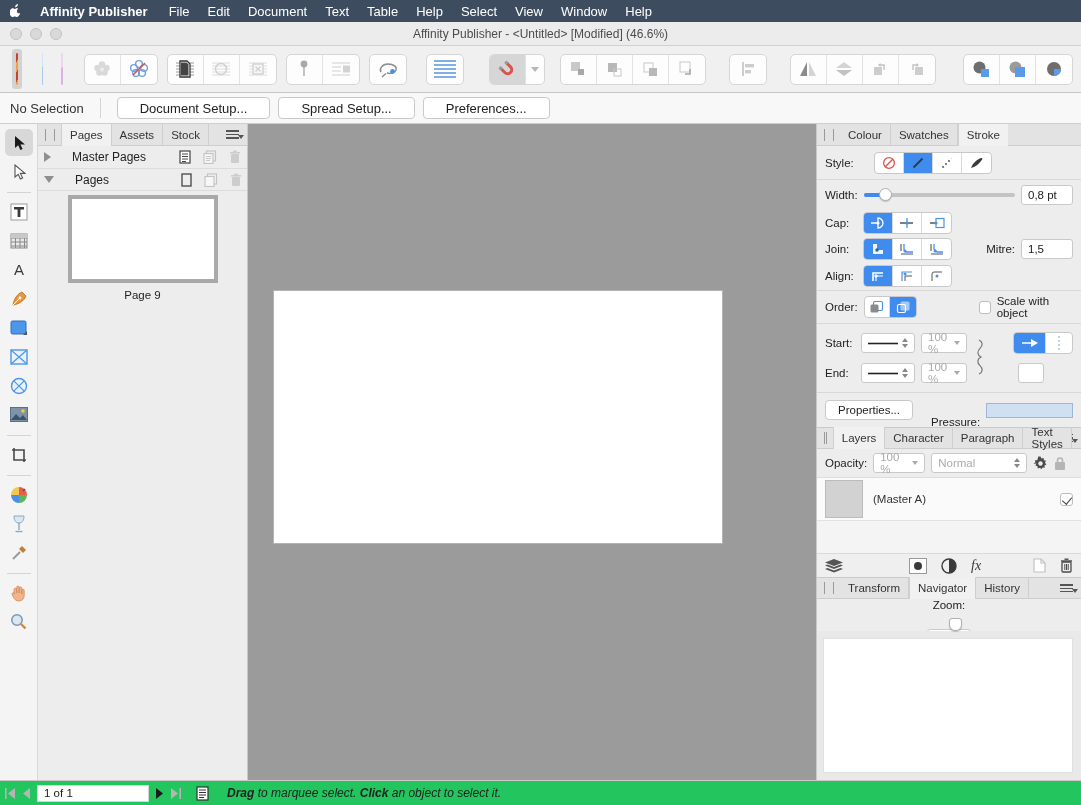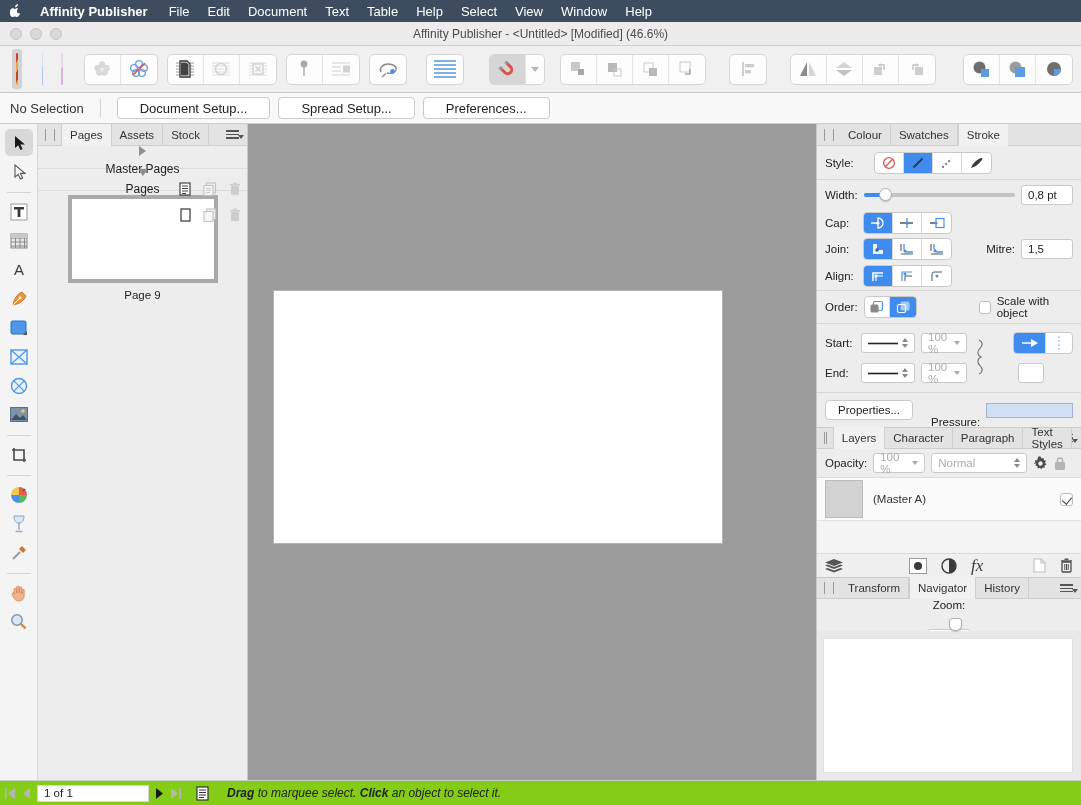--- a/index.html
+++ b/index.html
@@ -43,21 +43,21 @@
   .tooldiv{width:24px;height:1px;background:#d4d4d4;margin:5px 0;}
   
   .pagespanel{width:210px;background:var(--panel);border-right:1px solid #c9c9c9;font-size:11.5px;}
   .tabrow{height:22px;background:#e3e3e3;display:flex;align-items:center;border-bottom:1px solid #cdcdcd;position:relative;}
   .grip{width:10px;height:12px;border-left:1px solid #9a9a9a;border-right:1px solid #9a9a9a;margin:0 6px 0 7px;}
   .tab{padding:0 8px;height:22px;display:flex;align-items:center;color:#333;border-right:1px solid #cfcfcf;}
   .tab:last-of-type{border-right:none;}
   .tab.active{background:#f1f1f1;border-left:1px solid #cfcfcf;}
   .hamburger{margin-left:auto;margin-right:8px;width:13px;height:9px;background:repeating-linear-gradient(#555 0 1.5px,transparent 1.5px 3.5px);position:relative;}
   .hamburger:after{content:"";position:absolute;right:-5px;bottom:0;border-left:3px solid transparent;border-right:3px solid transparent;border-top:4px solid #555;}
-  .prow{height:23px;display:flex;align-items:center;border-bottom:1px solid #dcdcdc;padding:0 6px;gap:6px;flex-direction:column;}
+  .prow{height:23px;display:flex;align-items:center;border-bottom:1px solid #dcdcdc;padding:0 6px;gap:21px;}
   .tri-r{width:0;height:0;border-top:5px solid transparent;border-bottom:5px solid transparent;border-left:7px solid #8f8f8f;}
   .tri-d{width:0;height:0;border-left:5px solid transparent;border-right:5px solid transparent;border-top:7px solid #8f8f8f;}
   .prow .lbl{font-size:12px;color:#222;}
   .rowicons{margin-left:auto;display:flex;gap:12px;align-items:center;}
   .thumbwrap{padding-top:4px;text-align:center;}
   .pthumb{width:150px;height:88px;background:#fff;border:4px solid #a9a9a9;margin:0 auto;}
   .plabel{font-size:11.5px;color:#222;margin-top:6px;}
   
   .canvas{flex:1;background:var(--canvas);position:relative;}
   .page{position:absolute;left:26px;top:167px;width:448px;height:252px;background:#fff;box-shadow:0 0 0 1px rgba(255,255,255,.25);}
@@ -83,21 +83,21 @@
   .checkbox{width:13px;height:13px;background:#fff;border:1px solid #bdbdbd;border-radius:3px;position:relative;}
   .checkbox.checked:after{content:"";position:absolute;left:3px;top:1px;width:5px;height:8px;border-right:1.6px solid #444;border-bottom:1.6px solid #444;transform:rotate(40deg);}
   .pressure{flex:1;height:15px;background:var(--pressure);border:1px solid #9fb6d2;}
   .layerrow{height:44px;background:#fafafa;display:flex;align-items:center;gap:10px;padding:0 8px;border-bottom:1px solid #e2e2e2;border-top:1px solid #dcdcdc;}
   .layerthumb{width:38px;height:38px;background:#d2d2d2;border:1px solid #bbb;}
   .lbar{height:24px;display:flex;align-items:center;padding:0 8px;gap:14px;border-top:1px solid #dadada;background:#efefef;}
   .ticks{position:absolute;left:0;right:0;top:9px;height:5px;background:repeating-linear-gradient(90deg,#adadad 0 1px,transparent 1px 12px);}
   .preview{flex:1;background:#e9e9e9;padding:7px 8px 7px 6px;}
   .previewpage{width:100%;height:100%;background:#fff;border:1px solid #e0e0e0;}
   
-  .statusbar{height:25px;background:#84cc16;border-top:1px solid #c9c9c9;display:flex;align-items:center;font-size:12px;padding:0 4px;gap:6px;}
+  .statusbar{height:25px;background:#22c55e;border-top:1px solid #c9c9c9;display:flex;align-items:center;font-size:12px;padding:0 4px;gap:6px;}
   .pagenavfield{width:112px;height:17px;background:#fff;border:1px solid #d5d5d5;display:flex;align-items:center;padding:0 6px;font-size:11.5px;color:#222;}
   .hint{color:#222;font-style:italic;}
   svg{display:block;}
 </style>
 </head>
 <body>
 
 <div class="menubar">
   <span class="apple">
     <svg width="13" height="15" viewBox="0 0 13 15">
@@ -771,21 +771,21 @@
           <path d="M2.5 5.5L0 6.5 9 10l9-3.5-2.5-1L9 8z" fill="#555"></path>
           <path d="M2.5 9L0 10l9 3.5L18 10l-2.5-1L9 11.5z" fill="#555"></path>
         </svg>
       <span style="width:18px;height:16px;border:1px solid #9a9a9a;background:#fff;display:flex;align-items:center;justify-content:center;margin-left:52px;">
           <span style="width:8px;height:8px;border-radius:50%;background:#3a3a3a;"></span>
         </span>
       <svg width="16" height="16" viewBox="0 0 16 16">
           <circle cx="8" cy="8" r="7" fill="none" stroke="#3a3a3a" stroke-width="1.4"></circle>
           <path d="M8 1a7 7 0 0 1 0 14z" fill="#3a3a3a"></path>
         </svg>
-      <span style="font-size:17px;font-style:italic;color:#3a3a3a;font-family:'Liberation Serif',serif;">fx</span>
+      <span style="font-size:14px;font-style:italic;color:#3a3a3a;font-family:'Liberation Serif',serif;">fx</span>
       <svg width="13" height="15" viewBox="0 0 13 15" style="margin-left:auto;">
           <path d="M1 1h7l4 4v9H1z" fill="#fff" stroke="#c2c2c2" stroke-width="1.2"></path>
           <path d="M8 1v4h4" fill="none" stroke="#c2c2c2" stroke-width="1.2"></path>
         </svg>
       <svg width="13" height="15" viewBox="0 0 13 15">
           <rect x="2" y="4" width="9" height="10" rx="1" fill="none" stroke="#4a4a4a" stroke-width="1.3"></rect>
           <line x1="1" y1="3" x2="12" y2="3" stroke="#4a4a4a" stroke-width="1.4"></line>
           <line x1="4.8" y1="6" x2="4.8" y2="12" stroke="#4a4a4a"></line>
           <line x1="6.5" y1="6" x2="6.5" y2="12" stroke="#4a4a4a"></line>
           <line x1="8.2" y1="6" x2="8.2" y2="12" stroke="#4a4a4a"></line>

